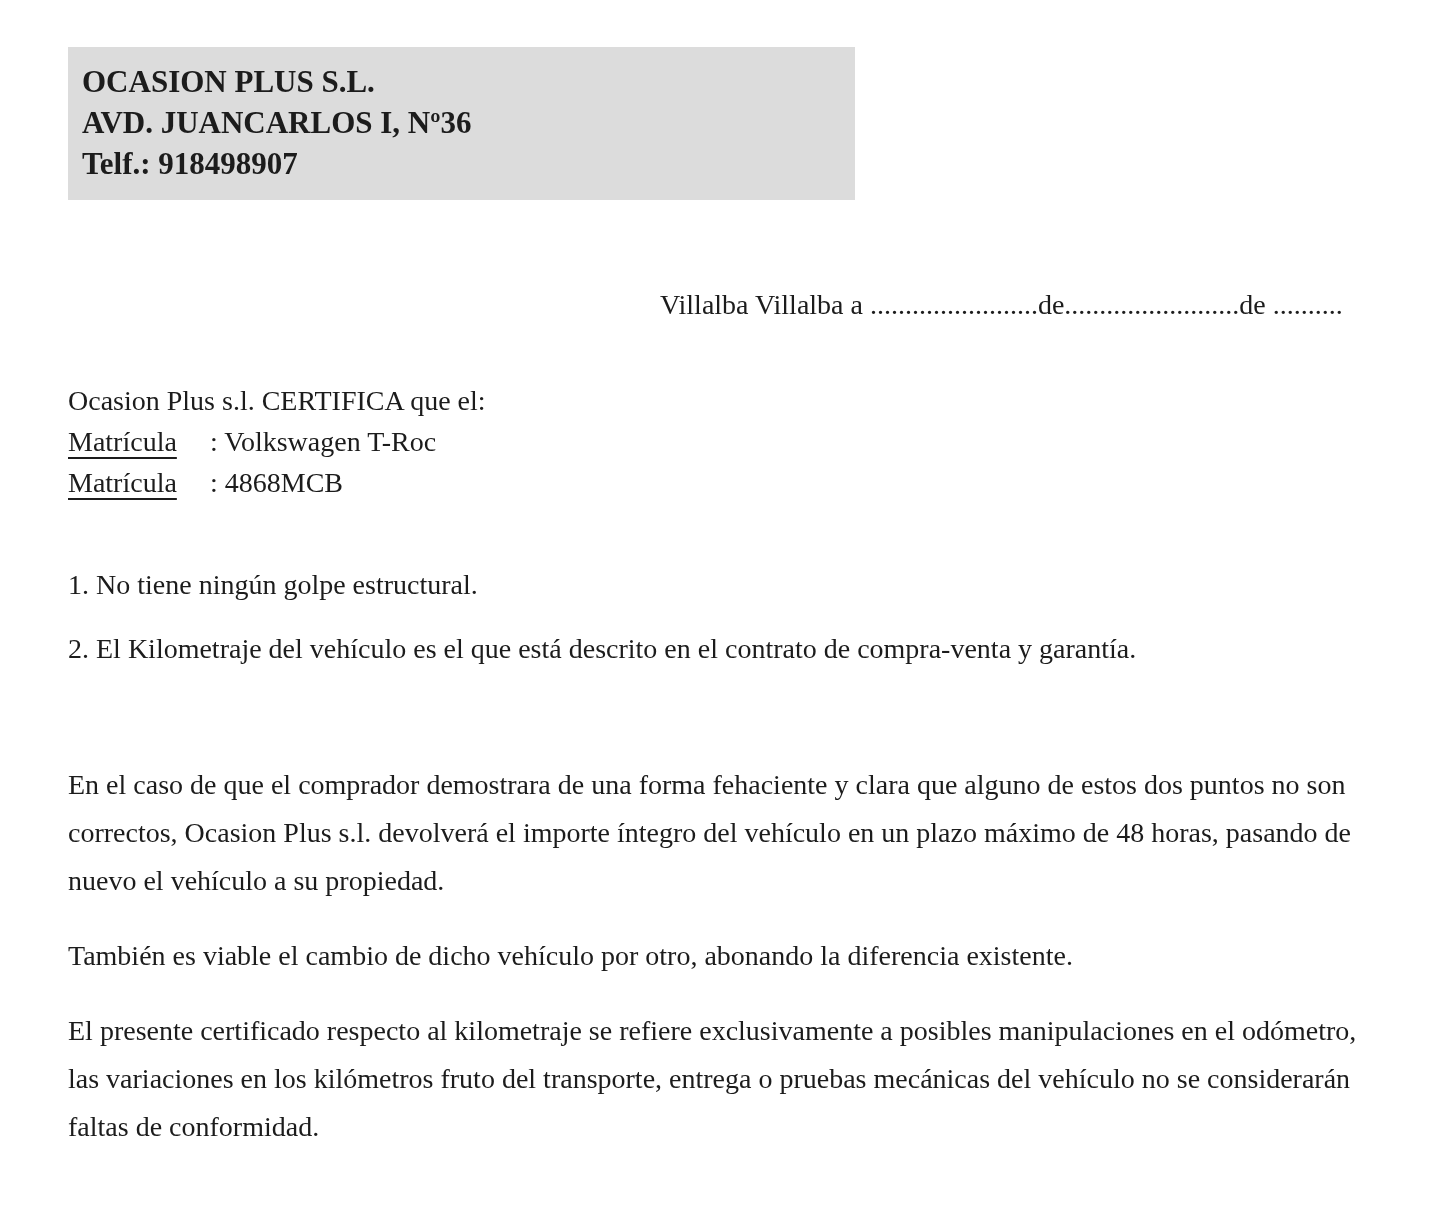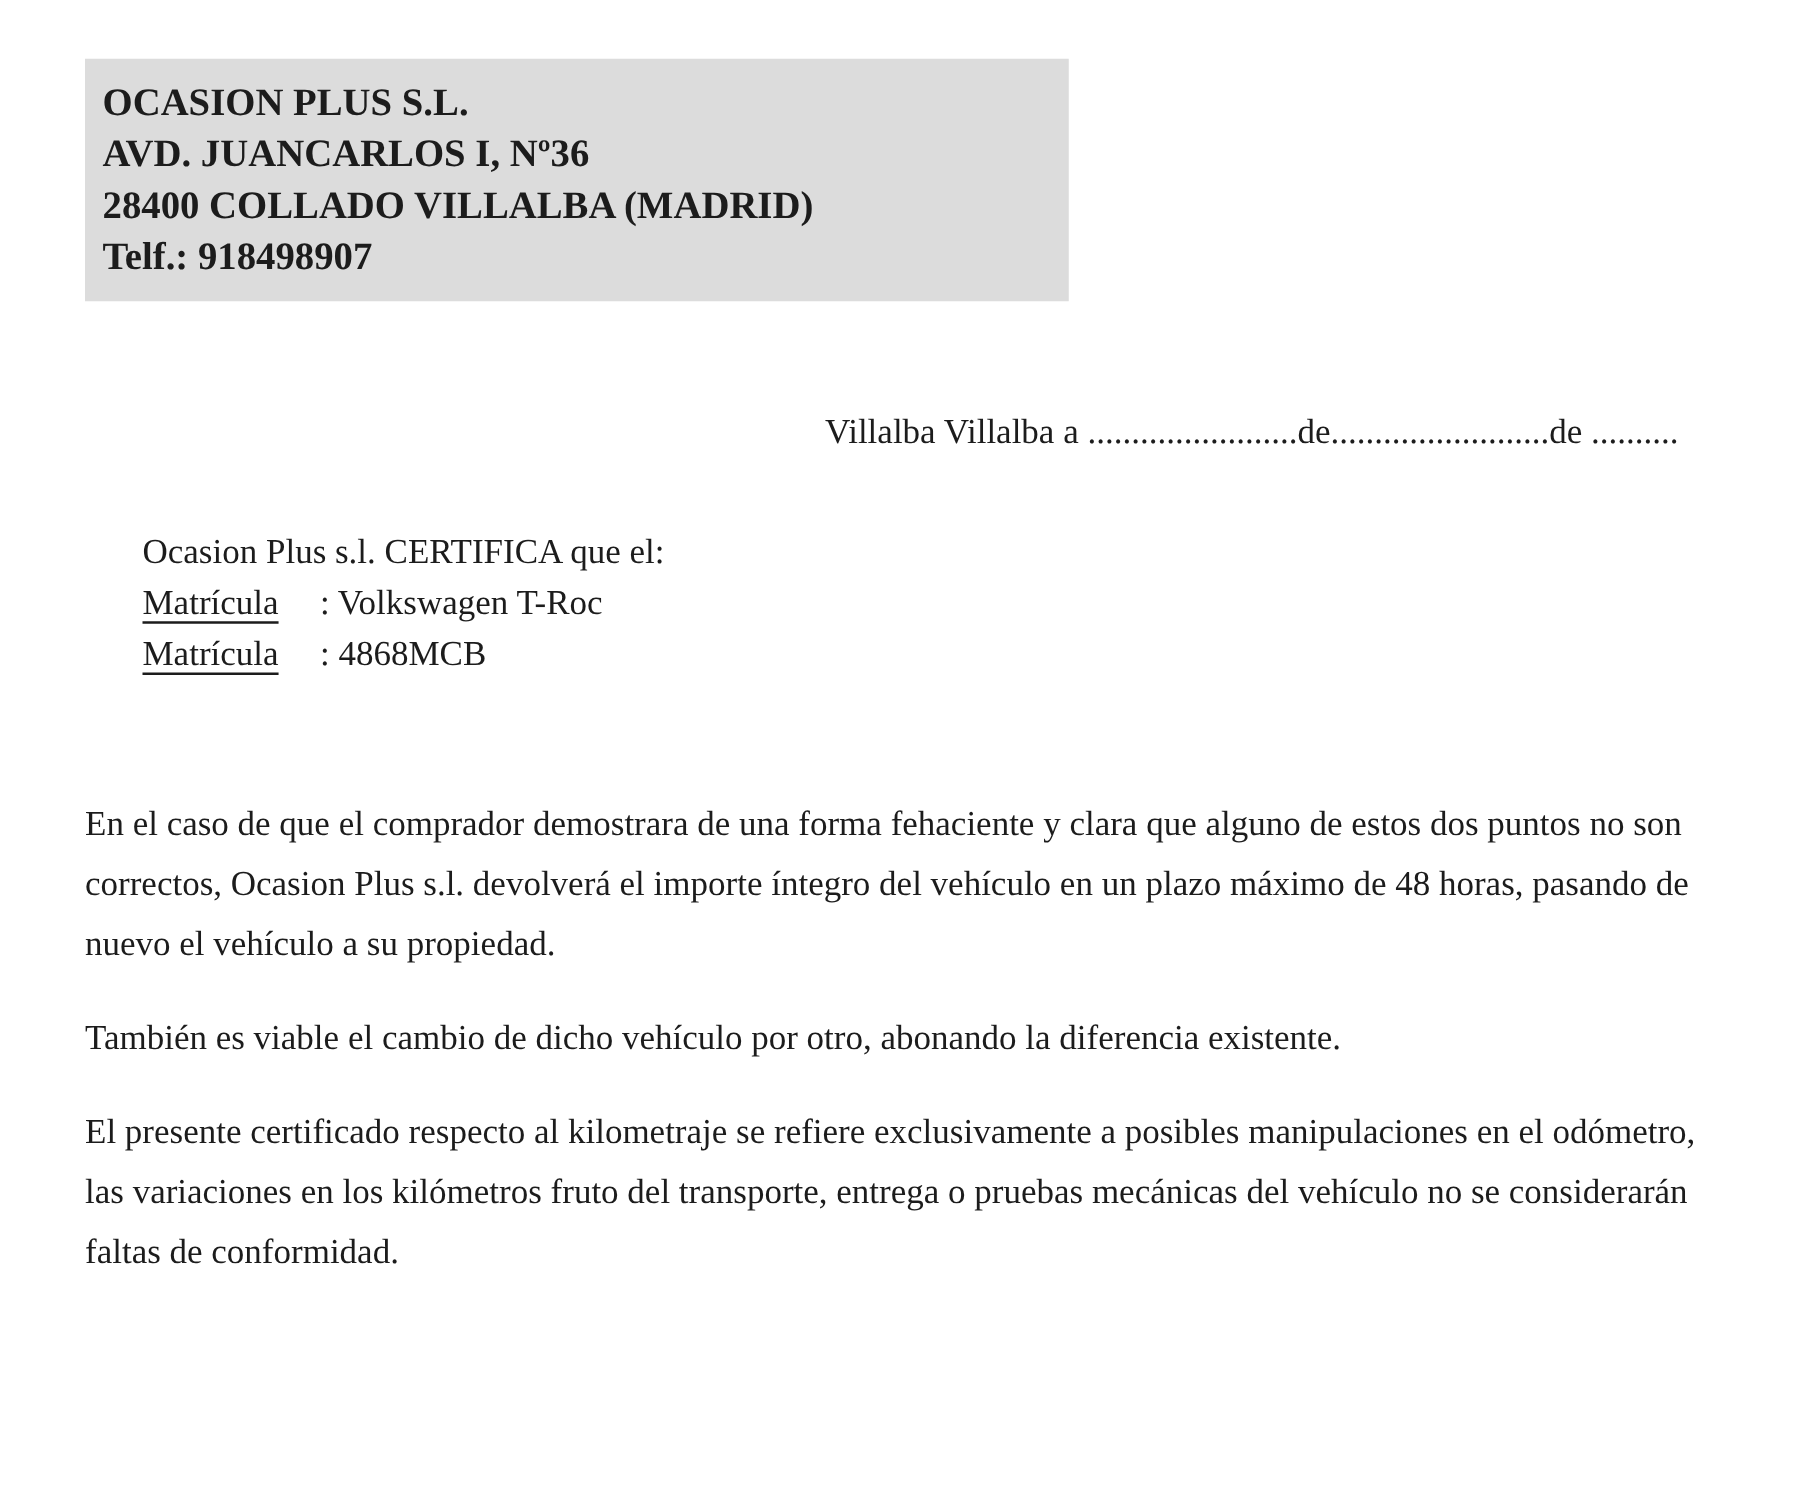--- a/index.html
+++ b/index.html
@@ -41,21 +41,20 @@
     margin-top: 88px;
     padding-left: 592px;
     font-size: 28px;
     line-height: 34px;
     white-space: nowrap;
   }
   .cert-block {
     margin-top: 58px;
     font-size: 28px;
     line-height: 41px;
-    margin-left: 46px;
   }
   .field-row .field-label {
     display: inline-block;
     min-width: 118px;
     text-decoration: underline;
     text-underline-offset: 6px;
   }
   .field-row .field-gap {
     display: inline-block;
     width: 24px;
@@ -83,36 +82,39 @@
   }
 </style>
 </head>
 <body>
 
 <div class="page">
 
   <div class="header-box">
     <div>OCASION PLUS S.L.</div>
     <div>AVD. JUANCARLOS I, Nº36</div>
-    <div>28400 COLLADO VILLALBA (MADRID)</div>
     <div>Telf.: 918498907</div>
   </div>
 
   <div class="date-line">Villalba Villalba a ........................de.........................de ..........</div>
 
   <div class="cert-block">
     <div>Ocasion Plus s.l. CERTIFICA que el:</div>
     <div class="field-row">
       <span class="field-label">Matrícula</span><span class="field-gap"></span><span>: Volkswagen T-Roc</span>
     </div>
     <div class="field-row">
       <span class="field-label">Matrícula</span><span class="field-gap"></span><span>: 4868MCB</span>
     </div>
   </div>
 
+  <div class="points">
+    <p class="point">1. No tiene ningún golpe estructural.</p>
+    <p class="point">2. El Kilometraje del vehículo es el que está descrito en el contrato de compra-venta y garantía.</p>
+  </div>
 
   <div class="paragraphs">
     <p class="para">En el caso de que el comprador demostrara de una forma fehaciente y clara que alguno de estos dos puntos no son correctos, Ocasion Plus s.l. devolverá el importe íntegro del vehículo en un plazo máximo de 48 horas, pasando de nuevo el vehículo a su propiedad.</p>
     <p class="para">También es viable el cambio de dicho vehículo por otro, abonando la diferencia existente.</p>
     <p class="para">El presente certificado respecto al kilometraje se refiere exclusivamente a posibles manipulaciones en el odómetro, las variaciones en los kilómetros fruto del transporte, entrega o pruebas mecánicas del vehículo no se considerarán faltas de conformidad.</p>
   </div>
 
 </div>
 
 </body></html>

